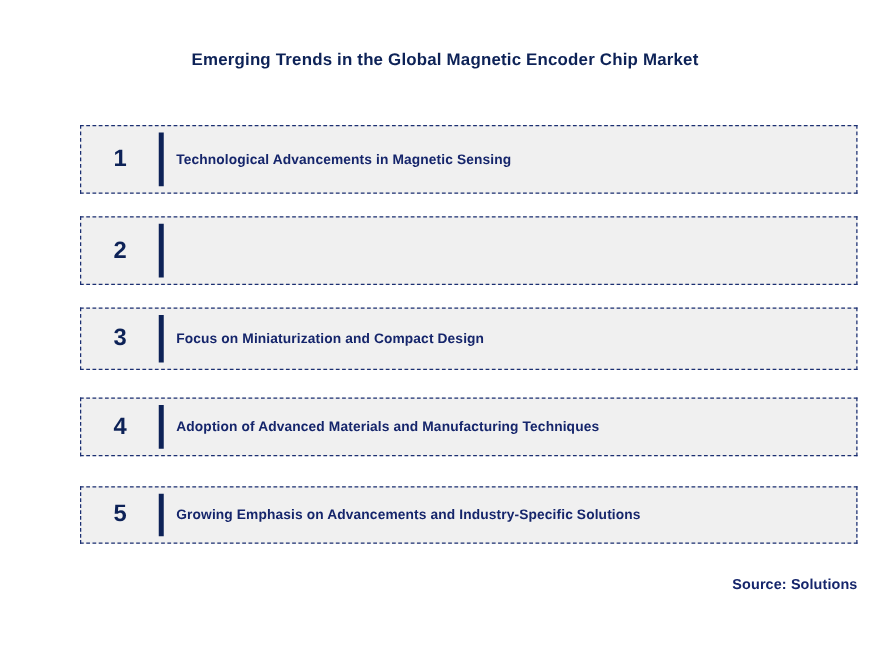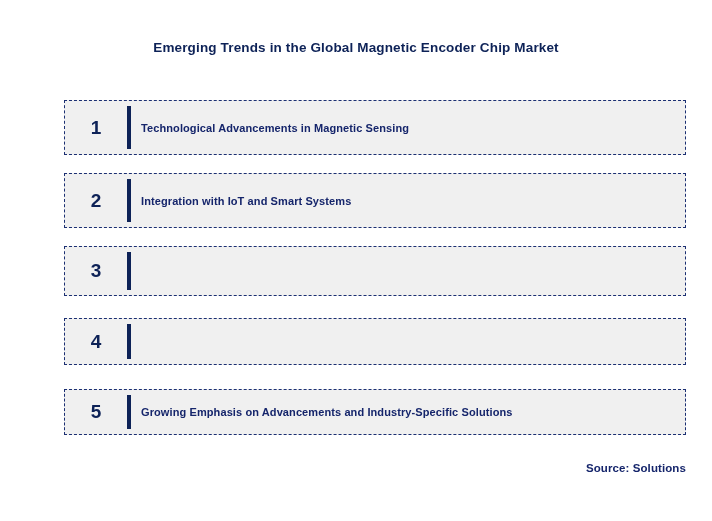--- a/index.html
+++ b/index.html
@@ -110,31 +110,32 @@
 
     <div class="trend-row r1">
       <div class="trend-number">1</div>
       <div class="trend-divider"></div>
       <div class="trend-label">Technological Advancements in Magnetic Sensing</div>
     </div>
 
     <div class="trend-row r2">
       <div class="trend-number">2</div>
       <div class="trend-divider"></div>
-      <div class="trend-label">Integration with IoT and Smart Systems</div>
     </div>
 
     <div class="trend-row r3">
       <div class="trend-number">3</div>
       <div class="trend-divider"></div>
+      <div class="trend-label">Focus on Miniaturization and Compact Design</div>
     </div>
 
     <div class="trend-row r4">
       <div class="trend-number">4</div>
       <div class="trend-divider"></div>
+      <div class="trend-label">Adoption of Advanced Materials and Manufacturing Techniques</div>
     </div>
 
     <div class="trend-row r5">
       <div class="trend-number">5</div>
       <div class="trend-divider"></div>
       <div class="trend-label">Growing Emphasis on Advancements and Industry-Specific Solutions</div>
     </div>
 
   </div>
 

